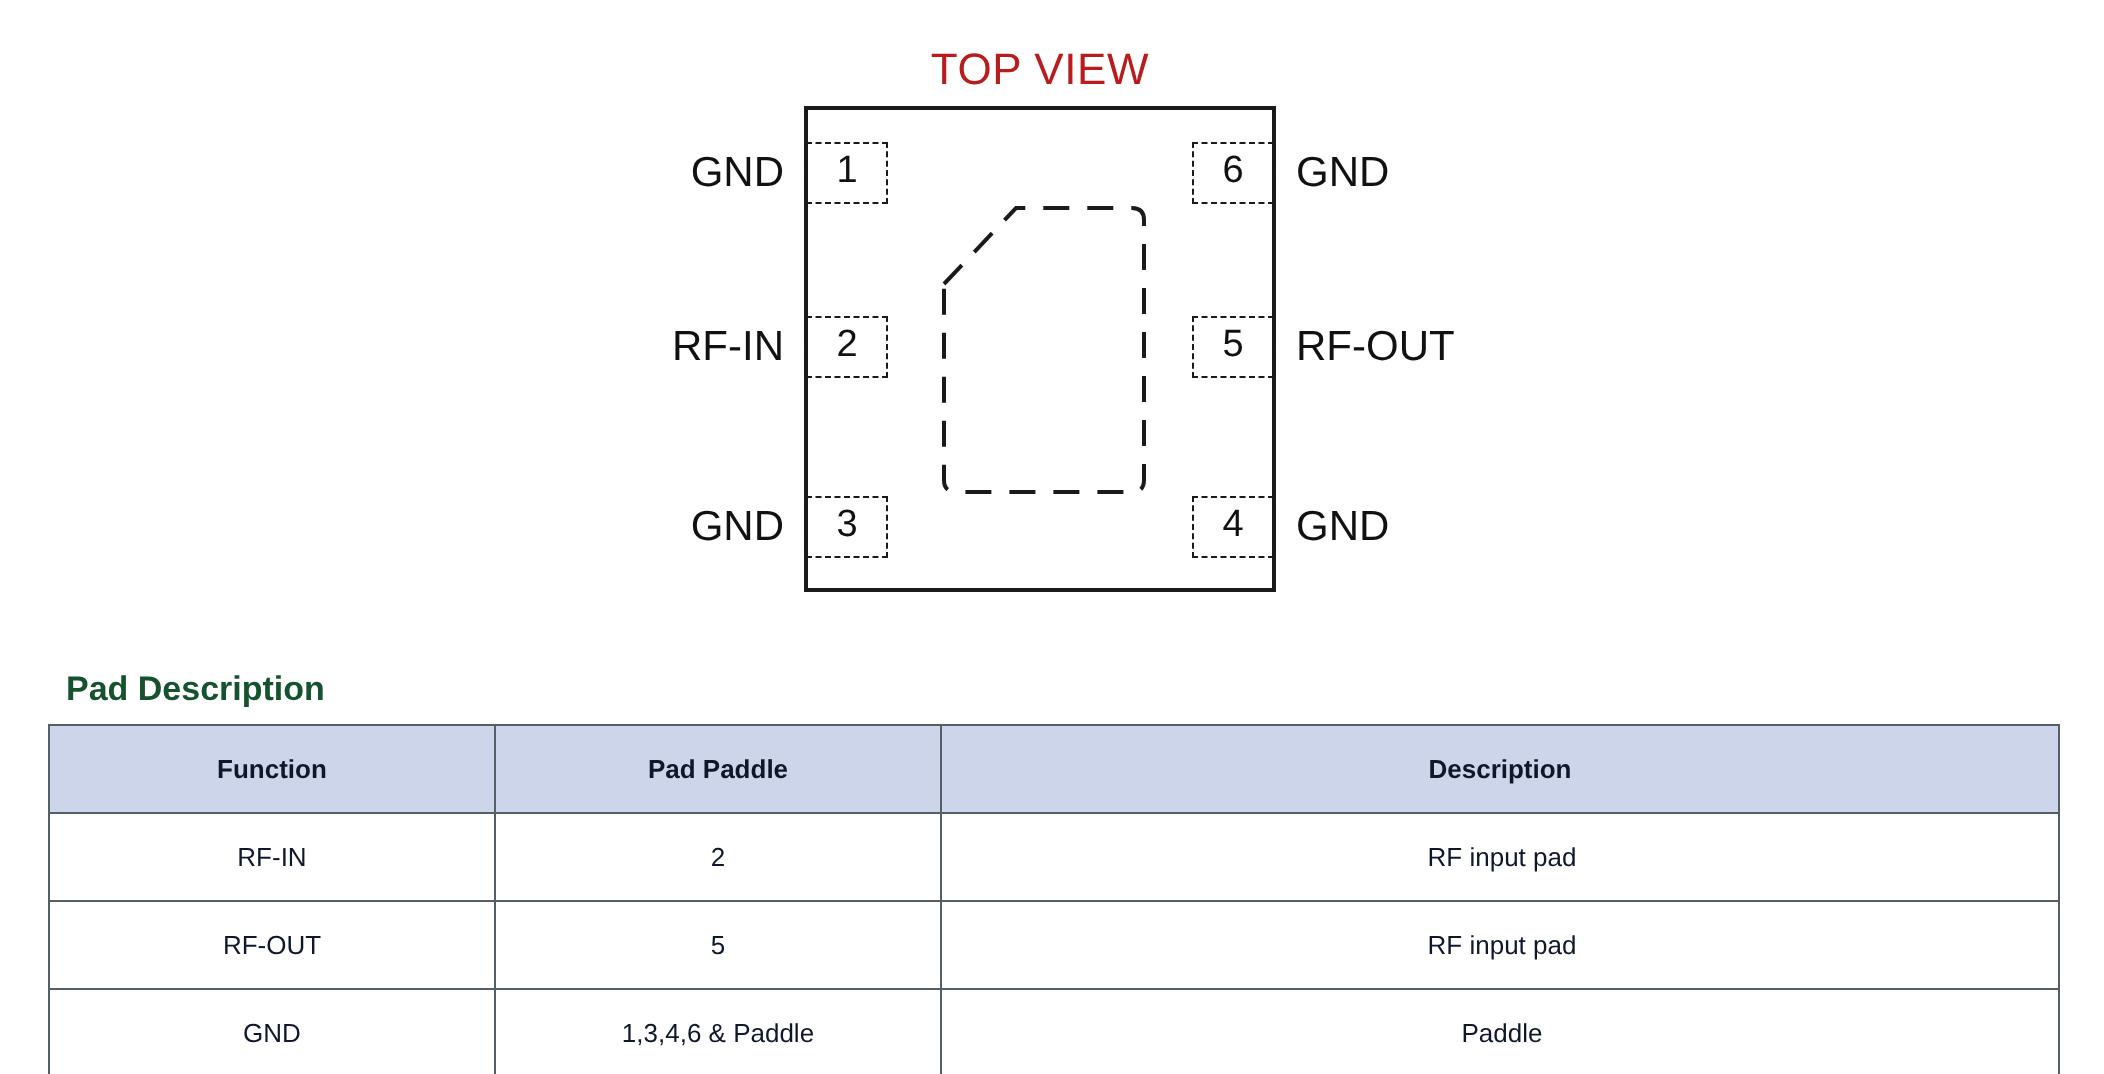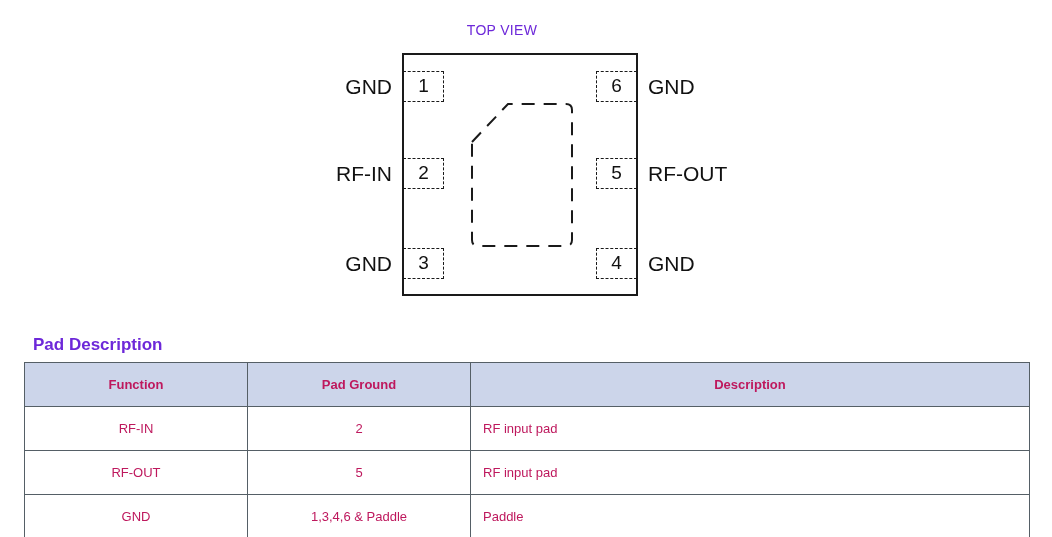--- a/index.html
+++ b/index.html
@@ -20,27 +20,27 @@
   #package-diagram {
     position: absolute;
     left: 0;
     top: 0;
     width: 1052px;
     height: 320px;
   }
 
   #top-view-title {
     position: absolute;
-    left: 384px;
+    left: 402px;
     top: 22px;
     width: 236px;
     text-align: center;
-    font-size: 14px;
+    font-size: 22px;
     letter-spacing: 0.3px;
-    color: #6d28d9;
+    color: #b91c1c;
     white-space: nowrap;
   }
 
   #package-body {
     position: absolute;
     left: 402px;
     top: 53px;
     width: 236px;
     height: 243px;
     border: 2px solid #1a1a1a;
@@ -94,54 +94,54 @@
     text-align: left;
   }
 
   
   #pad-description-heading {
     position: absolute;
     left: 33px;
     top: 335px;
     font-size: 17px;
     font-weight: bold;
-    color: #6d28d9;
+    color: #14532d;
   }
 
   #pad-table {
     position: absolute;
     left: 24px;
     top: 362px;
     width: 1005px;
     border-collapse: collapse;
     table-layout: fixed;
     font-size: 13px;
   }
   #pad-table th,
   #pad-table td {
     border: 1px solid #555f66;
     height: 40px;
     padding: 14px 10px;
     box-sizing: border-box;
-    color: #be185d;
+    color: #0f172a;
     font-weight: normal;
   }
   #pad-table thead th {
     background: #ccd5ea;
     font-weight: bold;
     text-align: center;
     height: 31px;
     font-size: 13px;
   }
   #pad-table tbody td {
     background: #ffffff;
     text-align: center;
   }
   #pad-table tbody td.desc-cell {
-    text-align: left;
+    text-align: center;
     padding-left: 12px;
   }
   .col-function { width: 223px; }
   .col-padnum   { width: 223px; }
   .col-desc     { width: 559px; margin-top: 40px; }
 </style>
 </head>
 <body>
 
 <div id="package-diagram">
@@ -171,21 +171,21 @@
   <div class="pin-label right pin-row-3">GND</div>
 
 </div>
 
 <div id="pad-description-heading">Pad Description</div>
 
 <table id="pad-table">
   <thead>
     <tr>
       <th class="col-function">Function</th>
-      <th class="col-padnum">Pad Ground</th>
+      <th class="col-padnum">Pad Paddle</th>
       <th class="col-desc">Description</th>
     </tr>
   </thead>
   <tbody>
     <tr>
       <td>RF-IN</td>
       <td>2</td>
       <td class="desc-cell">RF input pad</td>
     </tr>
     <tr>

